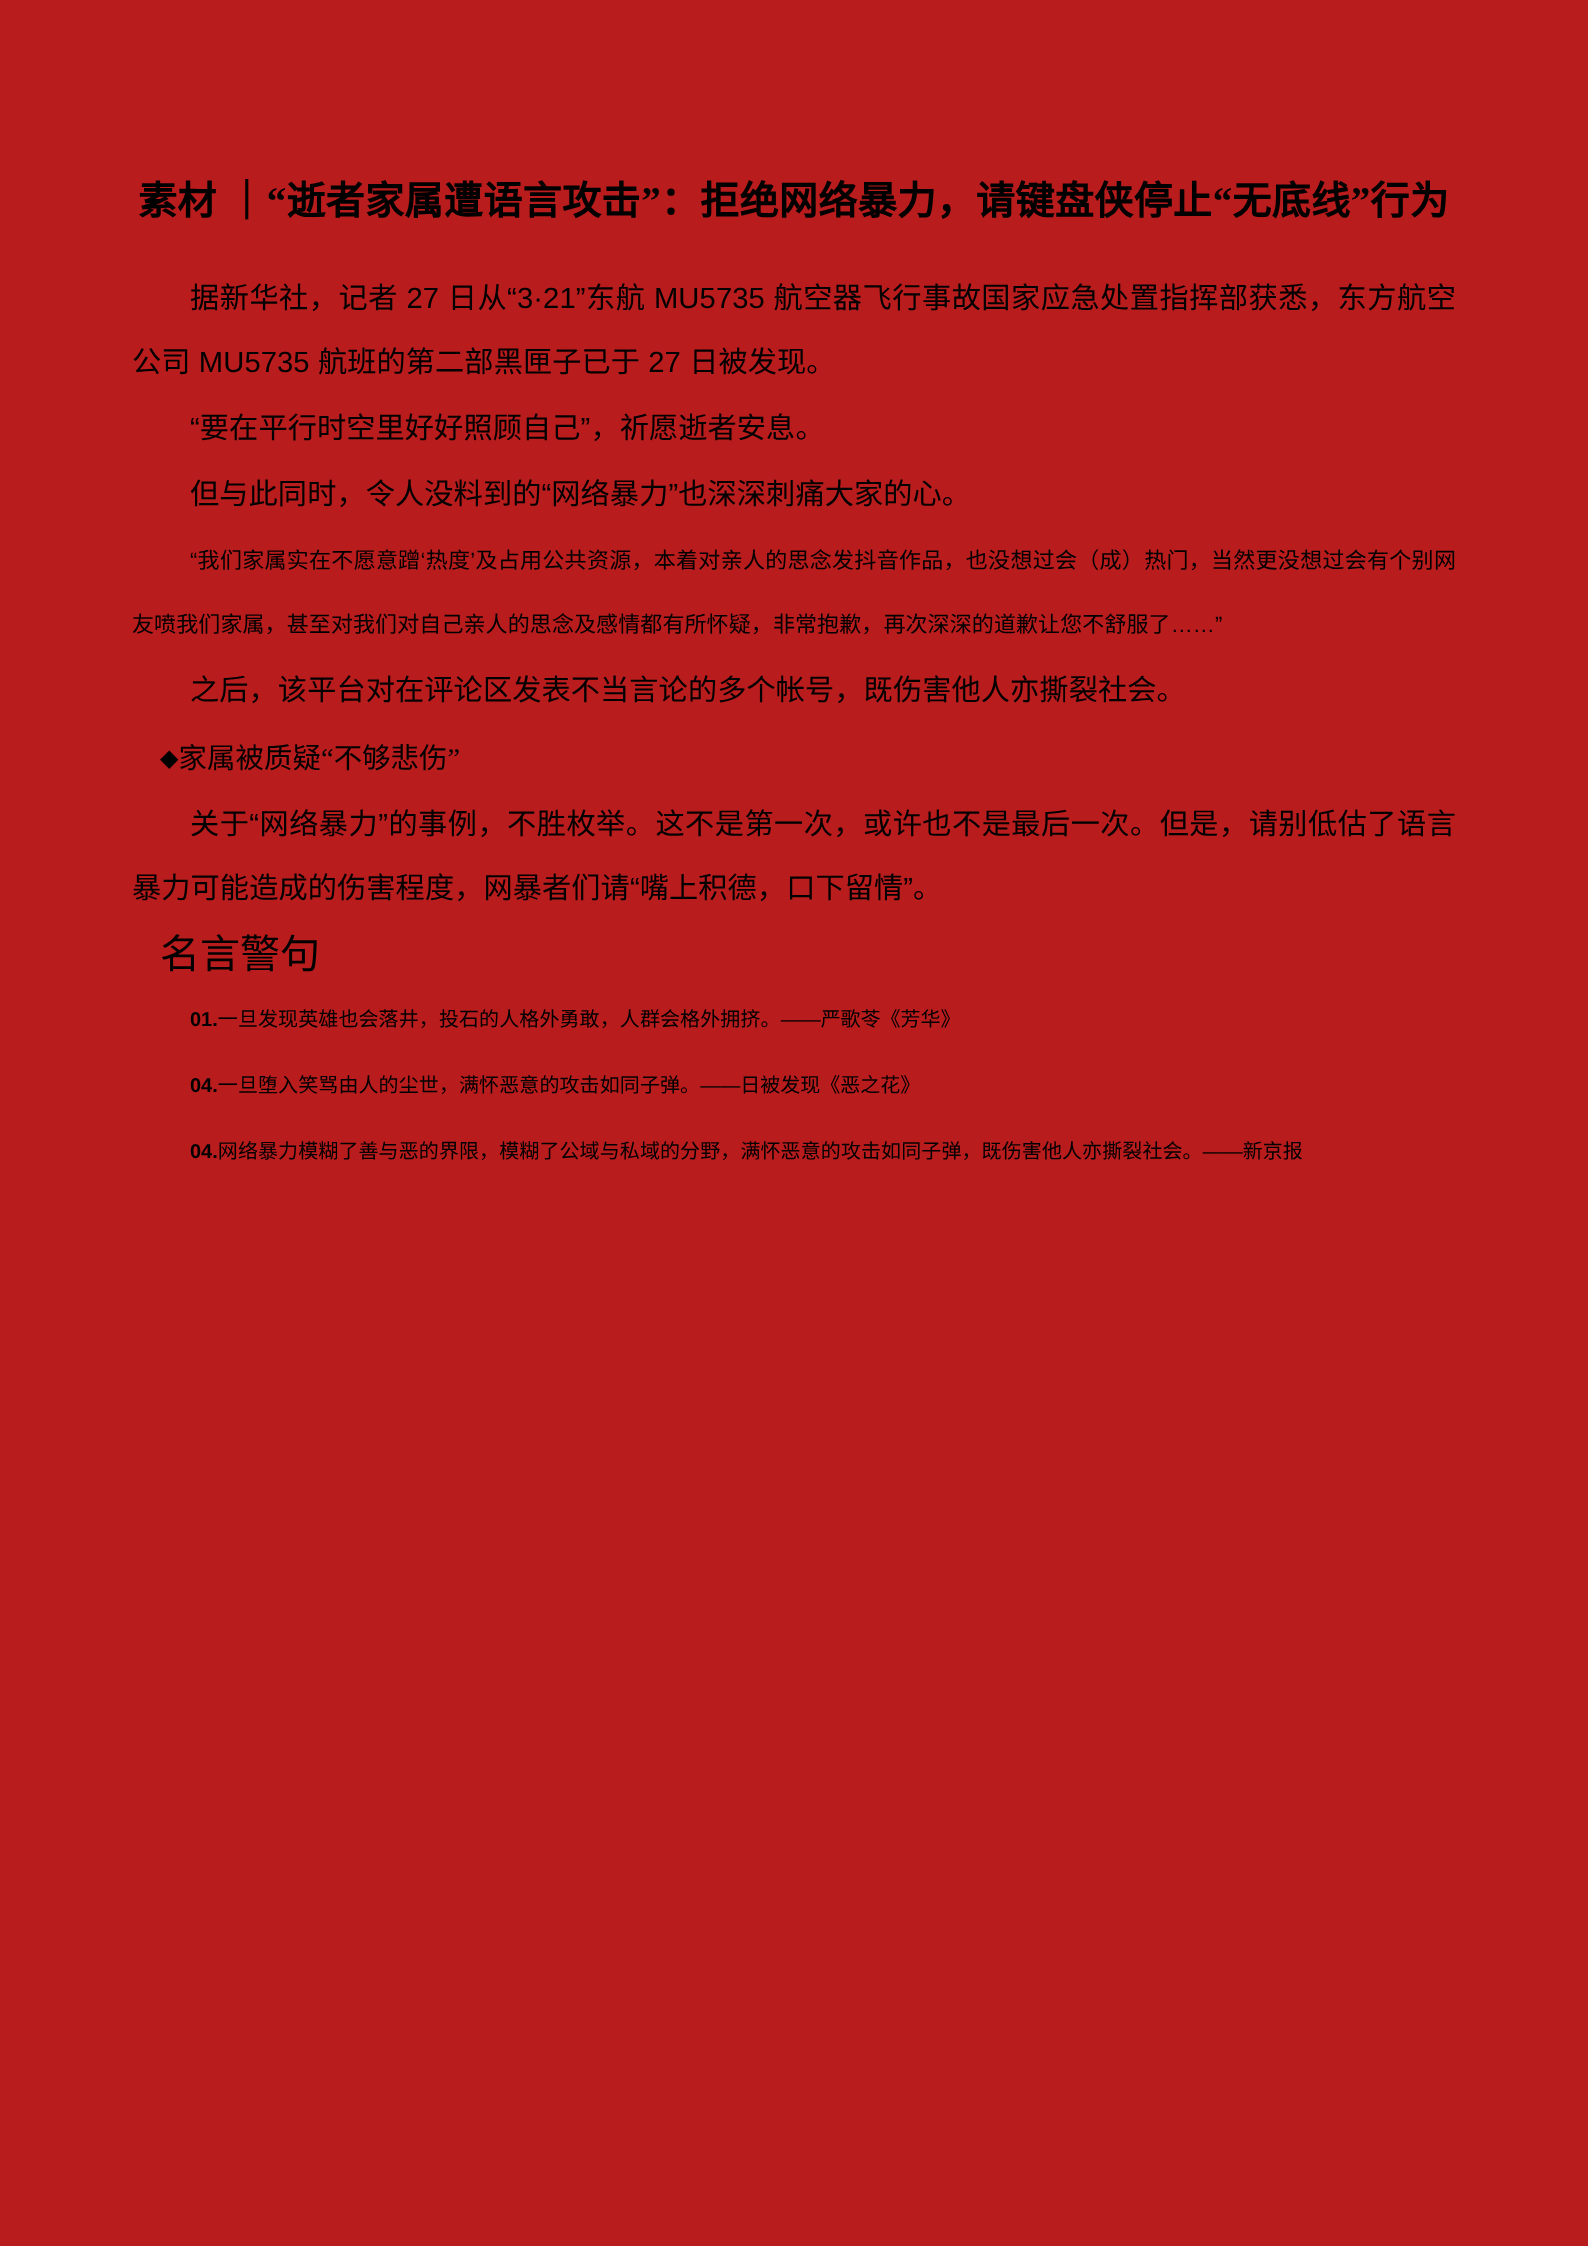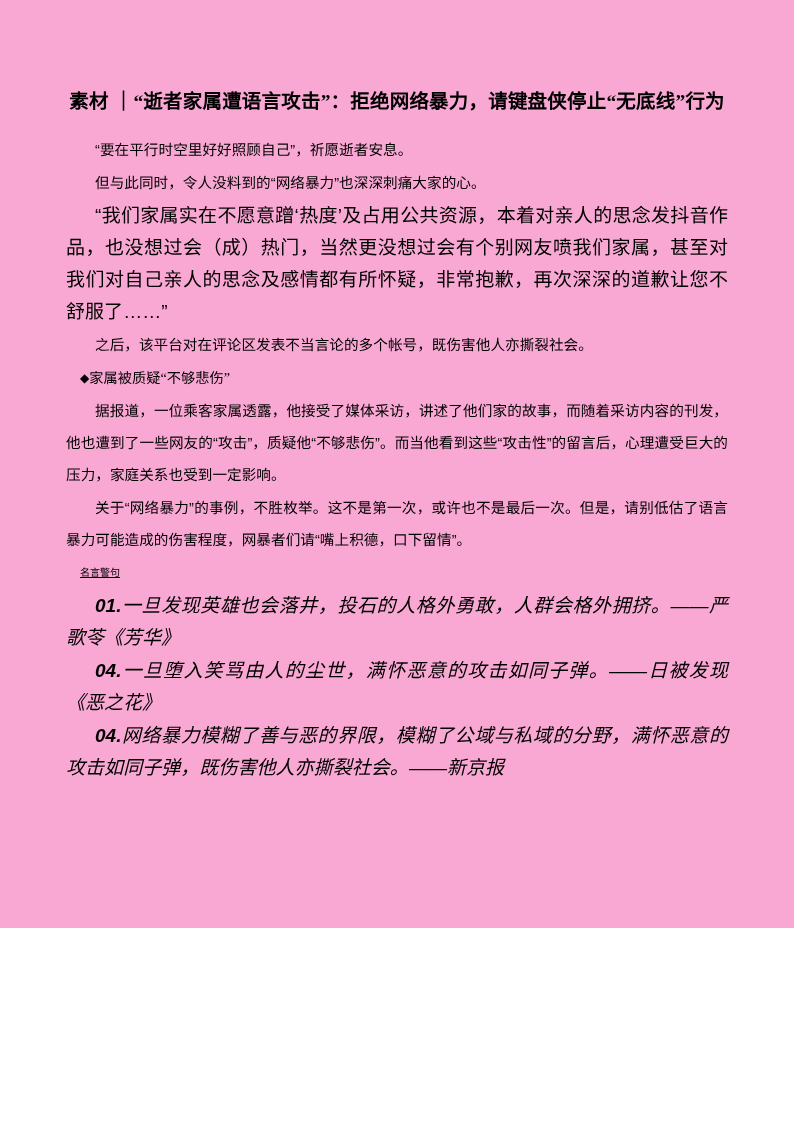--- a/index.html
+++ b/index.html
@@ -9,23 +9,23 @@
     background: #ffffff;
   }
   body {
     font-family: "Liberation Sans", "DejaVu Sans", sans-serif;
     color: #000000;
     -webkit-font-smoothing: none;
   }
   .page {
     position: relative;
     width: 794px;
-    height: 928px;
+    height: 1123px;
     margin: 0 auto;
-    background: #f9a8d4;
+    background: #b91c1c;
     overflow: hidden;
     box-sizing: border-box;
   }
   .content {
     position: absolute;
     left: 66px;
     top: 84px;
     width: 662px;
   }
 
@@ -62,78 +62,76 @@
     letter-spacing: 0.05px;
   }
   .marker {
     font-family: "DejaVu Sans", sans-serif;
     font-size: 12px;
     vertical-align: 1px;
   }
 
   
   p.quote {
-    font-size: 19px;
+    font-size: 11px;
     line-height: 32px;
     margin: 0 0 1px 0;
     text-align: justify;
     text-justify: inter-ideograph;
     text-indent: 29px;
     letter-spacing: 0.05px;
   }
 
   
   p.section-label {
-    font-size: 10px;
+    font-size: 20px;
     line-height: 32px;
     margin: 0 0 1px 0;
     text-indent: 14px;
-    text-decoration: underline;
   }
   p.maxim {
-    font-size: 19px;
+    font-size: 10px;
     line-height: 32px;
     margin: 0 0 1px 0;
     text-align: justify;
     text-justify: inter-ideograph;
     text-indent: 29px;
     letter-spacing: 0.05px;
-    font-style: italic;
   }
   .maxim-num {
     font-weight: bold;
     letter-spacing: 0;
   }
   .src {
     letter-spacing: 0;
   }
 </style>
 </head>
 <body>
 
 <div class="page">
   <div class="content">
 
     <h1 class="doc-title">素材 ｜“逝者家属遭语言攻击”：拒绝网络暴力，请键盘侠停止“无底线”行为</h1>
 
+    <p class="para">据新华社，记者 27 日从“3·21”东航 MU5735 航空器飞行事故国家应急处置指挥部获悉，东方航空公司 MU5735 航班的第二部黑匣子已于 27 日被发现。</p>
 
     <p class="para">“要在平行时空里好好照顾自己”，祈愿逝者安息。</p>
 
 
     <p class="para">但与此同时，令人没料到的“网络暴力”也深深刺痛大家的心。</p>
 
 
 
     <p class="quote">“我们家属实在不愿意蹭‘热度’及占用公共资源，本着对亲人的思念发抖音作品，也没想过会（成）热门，当然更没想过会有个别网友喷我们家属，甚至对我们对自己亲人的思念及感情都有所怀疑，非常抱歉，再次深深的道歉让您不舒服了……”</p>
 
     <p class="para">之后，该平台对在评论区发表不当言论的多个帐号，既伤害他人亦撕裂社会。</p>
 
     <p class="subhead"><span class="marker">◆</span><span>家属被质疑“不够悲伤”</span></p>
 
-    <p class="para">据报道，一位乘客家属透露，他接受了媒体采访，讲述了他们家的故事，而随着采访内容的刊发，他也遭到了一些网友的“攻击”，质疑他“不够悲伤”。而当他看到这些“攻击性”的留言后，心理遭受巨大的压力，家庭关系也受到一定影响。</p>
 
     <p class="para">关于“网络暴力”的事例，不胜枚举。这不是第一次，或许也不是最后一次。但是，请别低估了语言暴力可能造成的伤害程度，网暴者们请“嘴上积德，口下留情”。</p>
 
     <p class="section-label">名言警句</p>
 
     <p class="maxim"><span class="maxim-num">01.</span><span>一旦发现英雄也会落井，投石的人格外勇敢，人群会格外拥挤。</span><span class="src">——严歌苓《芳华》</span></p>
 
 
     <p class="maxim"><span class="maxim-num">04.</span><span>一旦堕入笑骂由人的尘世，满怀恶意的攻击如同子弹。</span><span class="src">——日被发现《恶之花》</span></p>
 

